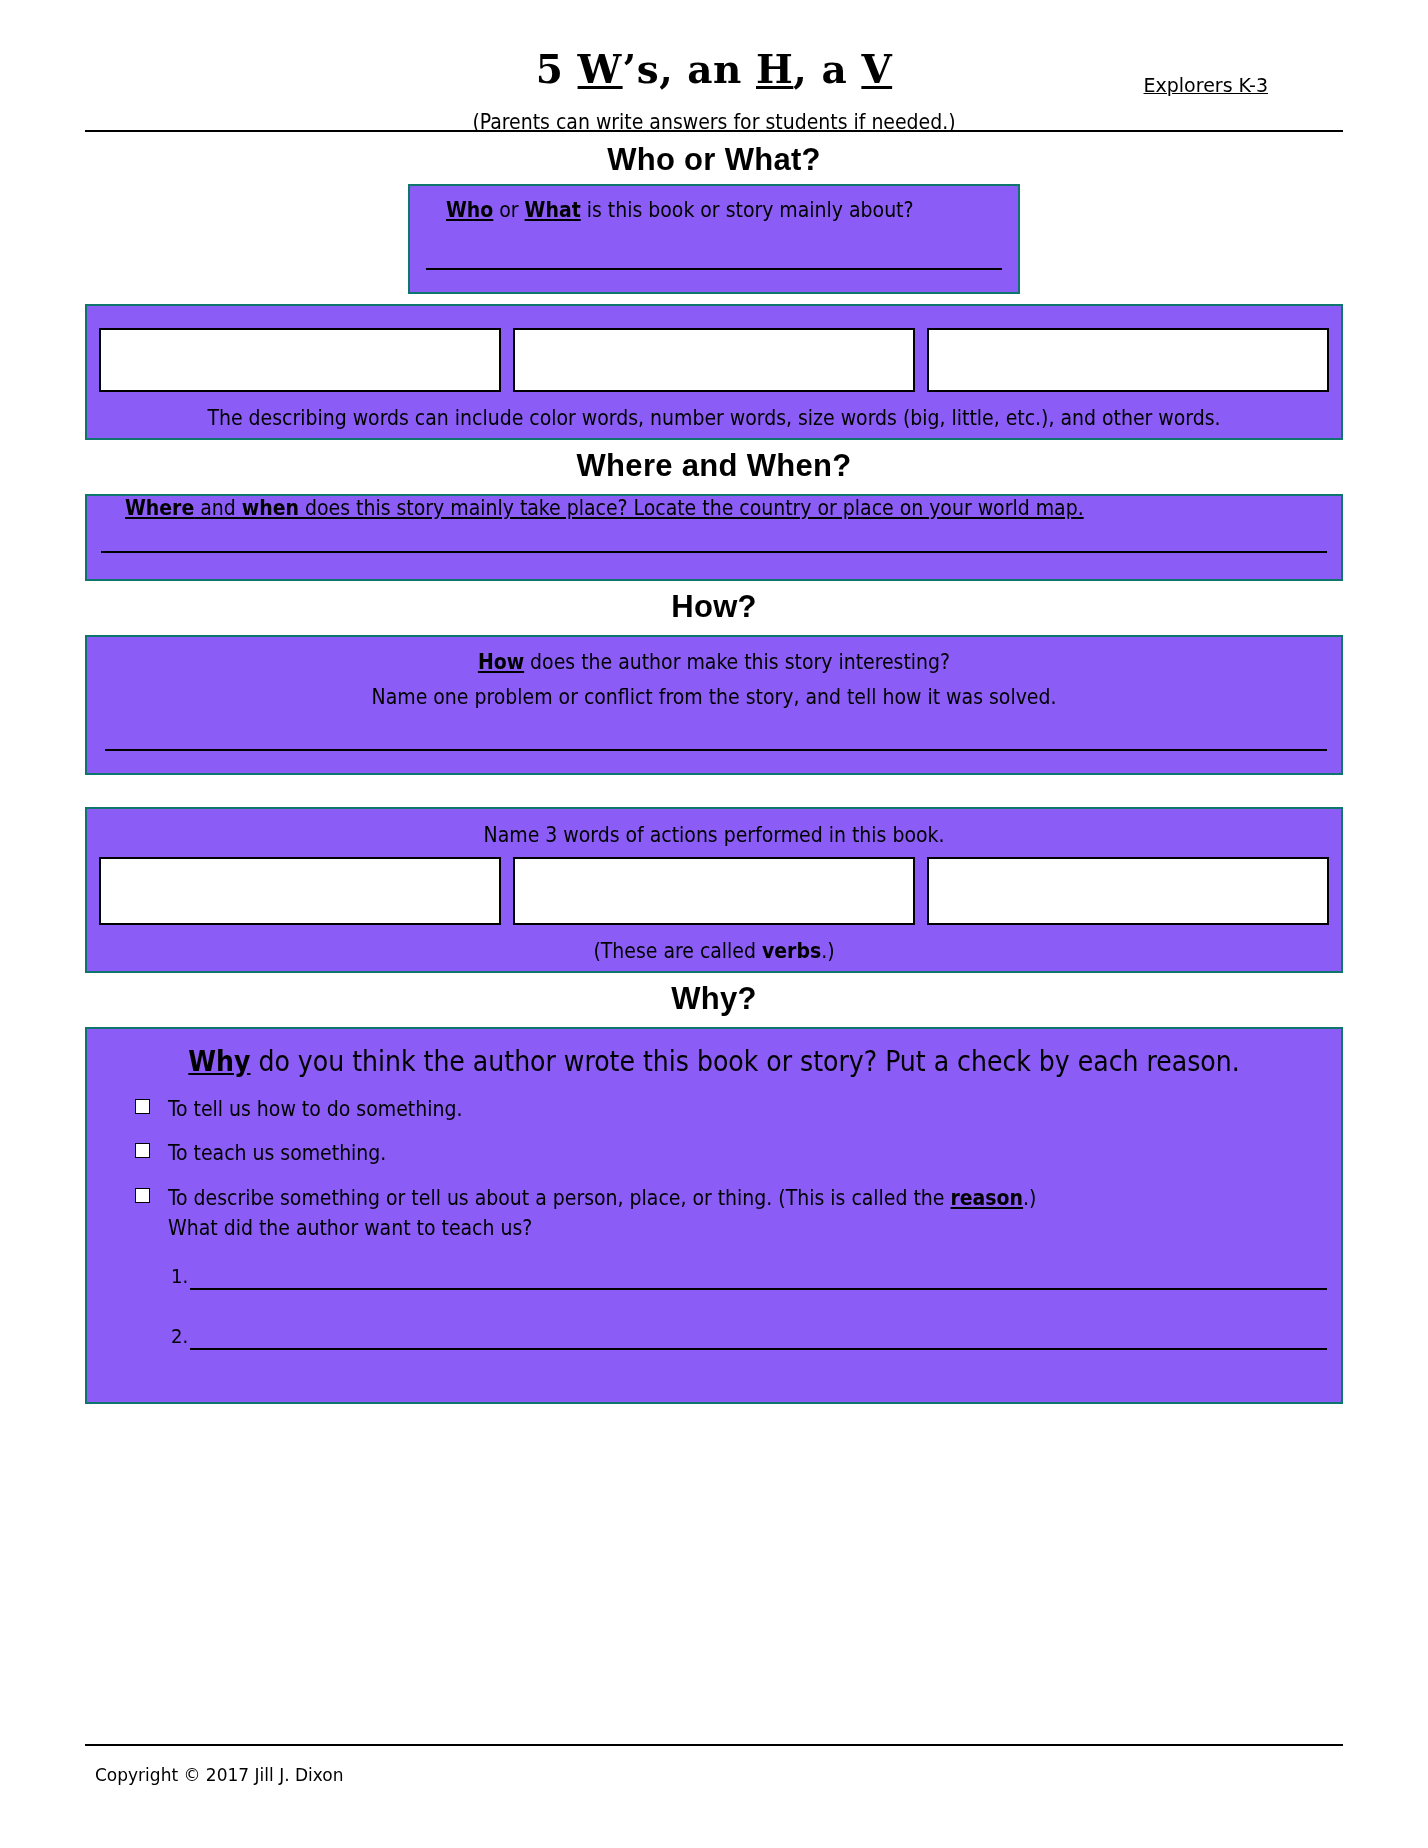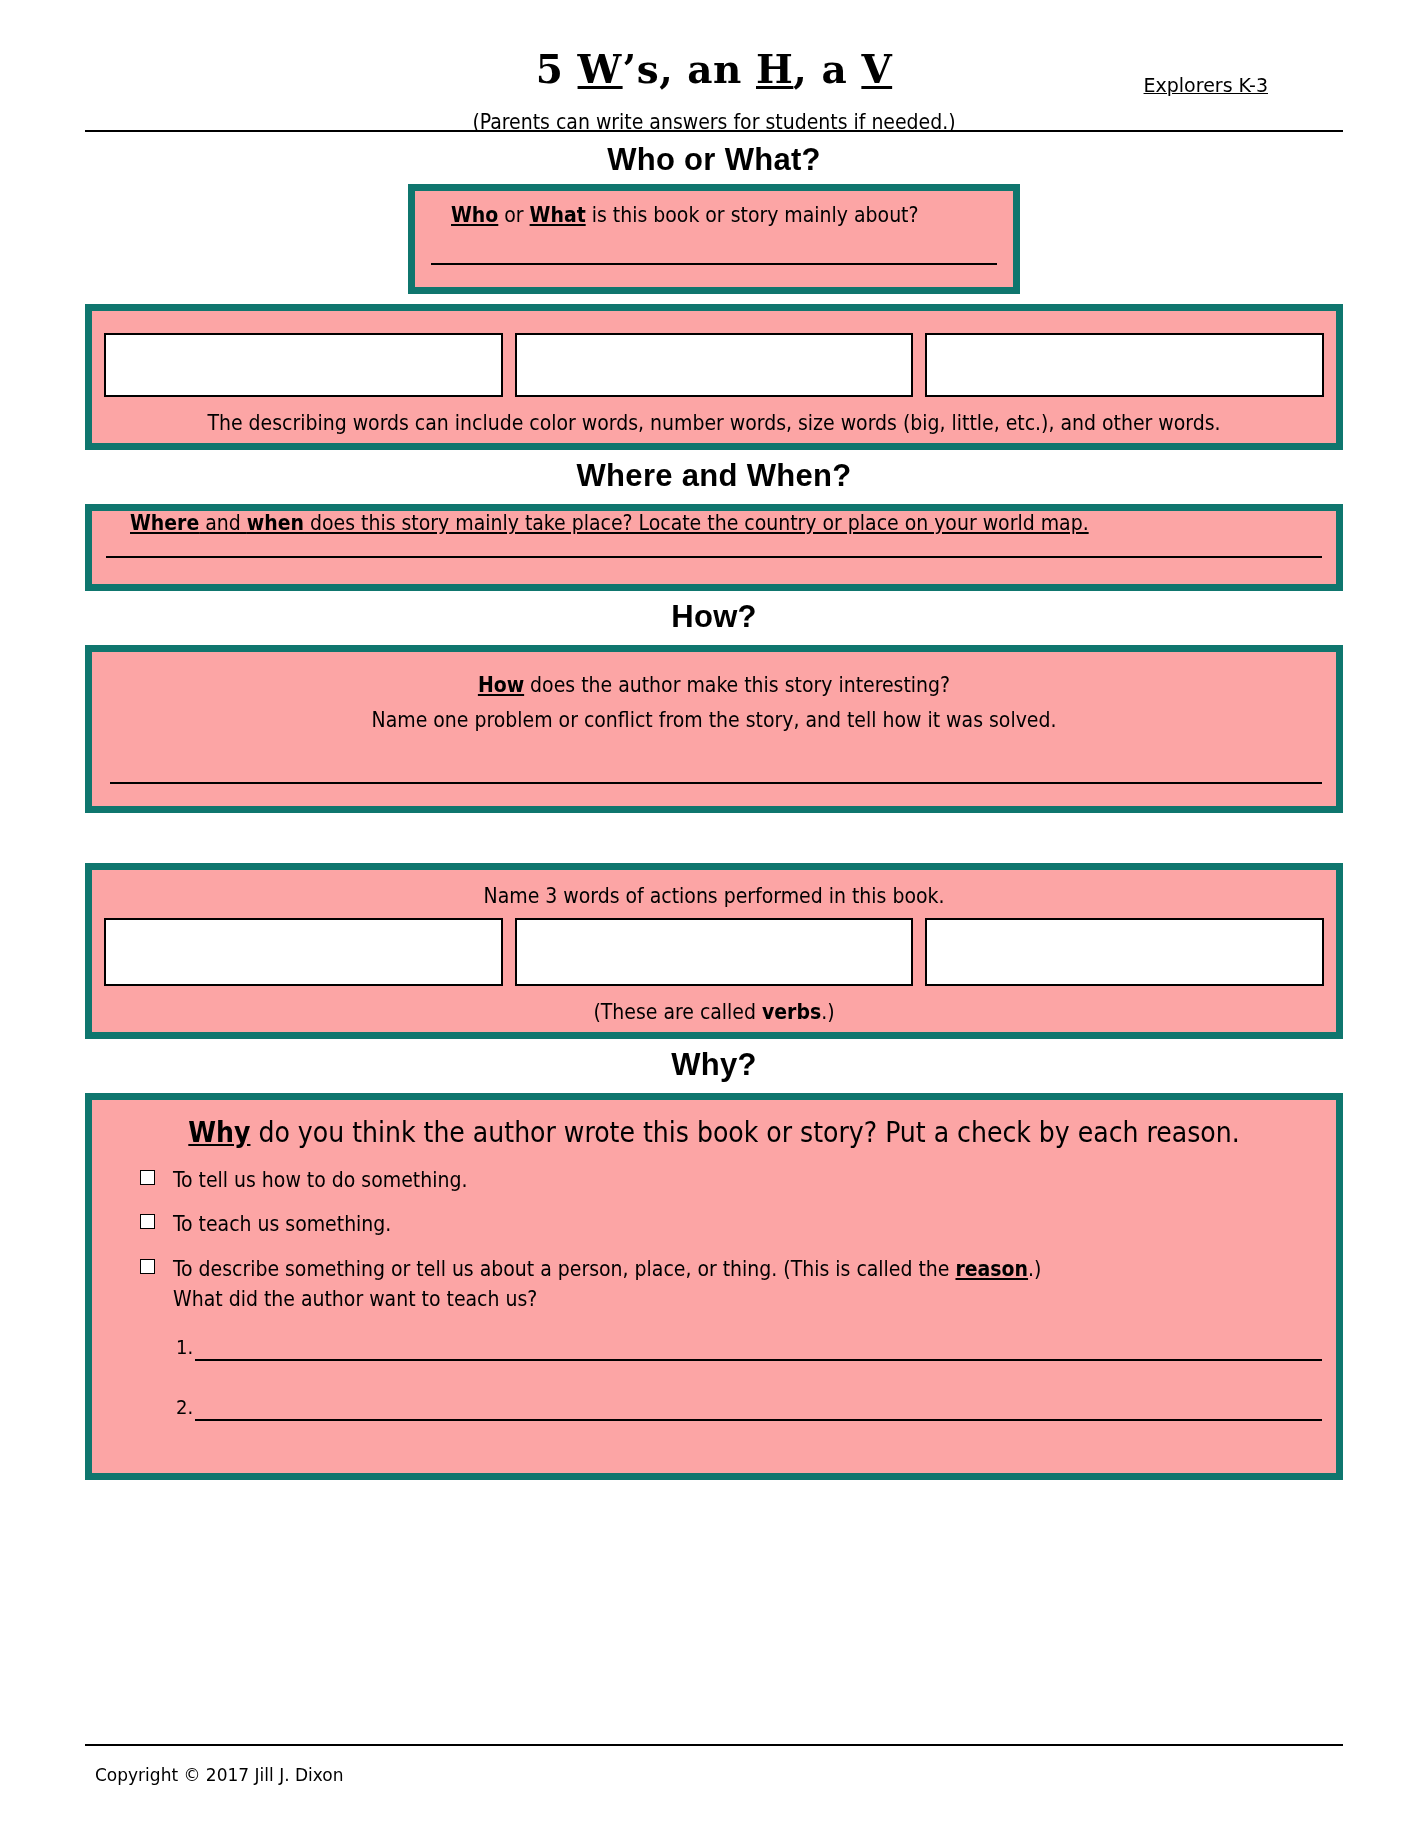--- a/index.html
+++ b/index.html
@@ -70,24 +70,24 @@
     text-align: center;
     font-family: Liberation Sans, sans-serif;
     font-weight: bold;
     font-size: 31px;
     margin: 8px 0 6px 0;
     letter-spacing: 0.3px;
   }
 
   
   .box {
-    border: 7px solid #0f766e;
+    border: 2px solid #0f766e;
     box-sizing: border-box;
     position: relative;
-    background: #fca5a5;
+    background: #8b5cf6;
   }
   .box-who {
     width: 612px;
     margin: 0 auto;
     height: 110px;
     padding: 12px 0 0 0;
   }
   .box-who .q {
     font-size: 21px;
     padding-left: 36px;
@@ -146,22 +146,22 @@
     padding-left: 38px;
   }
   .box-where .writeline {
     position: absolute;
     left: 14px;
     right: 14px;
     bottom: 26px;
   }
 
   .box-how {
-    height: 168px;
-    padding-top: 16px;
+    height: 140px;
+    padding-top: 8px;
   }
   .box-how .q {
     text-align: center;
     font-size: 21px;
     line-height: 1.65;
   }
   .box-how .writeline {
     position: absolute;
     left: 18px;
     right: 14px;
@@ -282,21 +282,21 @@
     <div class="writeline"></div>
   </div>
 
   <div class="section-head">How?</div>
   <div class="box box-full box-how">
     <div class="q narrow"><b><u>How</u></b> does the author make this story interesting?</div>
     <div class="q narrow">Name one problem or conflict from the story, and tell how it was solved.</div>
     <div class="writeline"></div>
   </div>
 
-  <div class="box box-full box-verbs" style="margin-top:50px;">
+  <div class="box box-full box-verbs" style="margin-top:32px;">
     <div class="centerline narrow">Name 3 words of actions performed in this book.</div>
     <div class="wordgrid">
       <div class="wordbox"></div>
       <div class="wordbox"></div>
       <div class="wordbox"></div>
     </div>
     <div class="caption narrow">(These are called <b>verbs</b>.)</div>
   </div>
 
   <div class="section-head">Why?</div>

